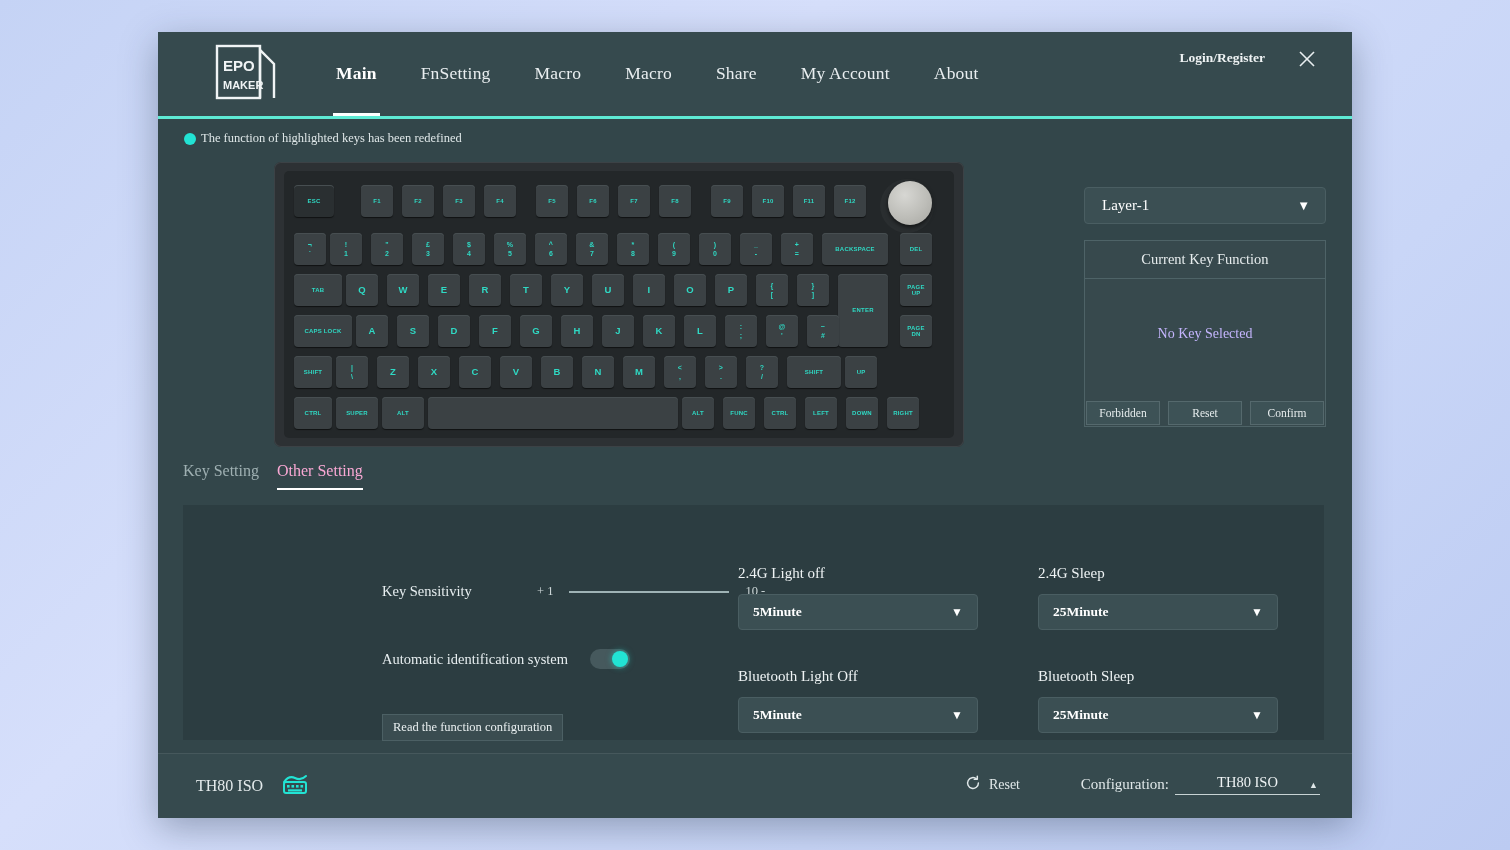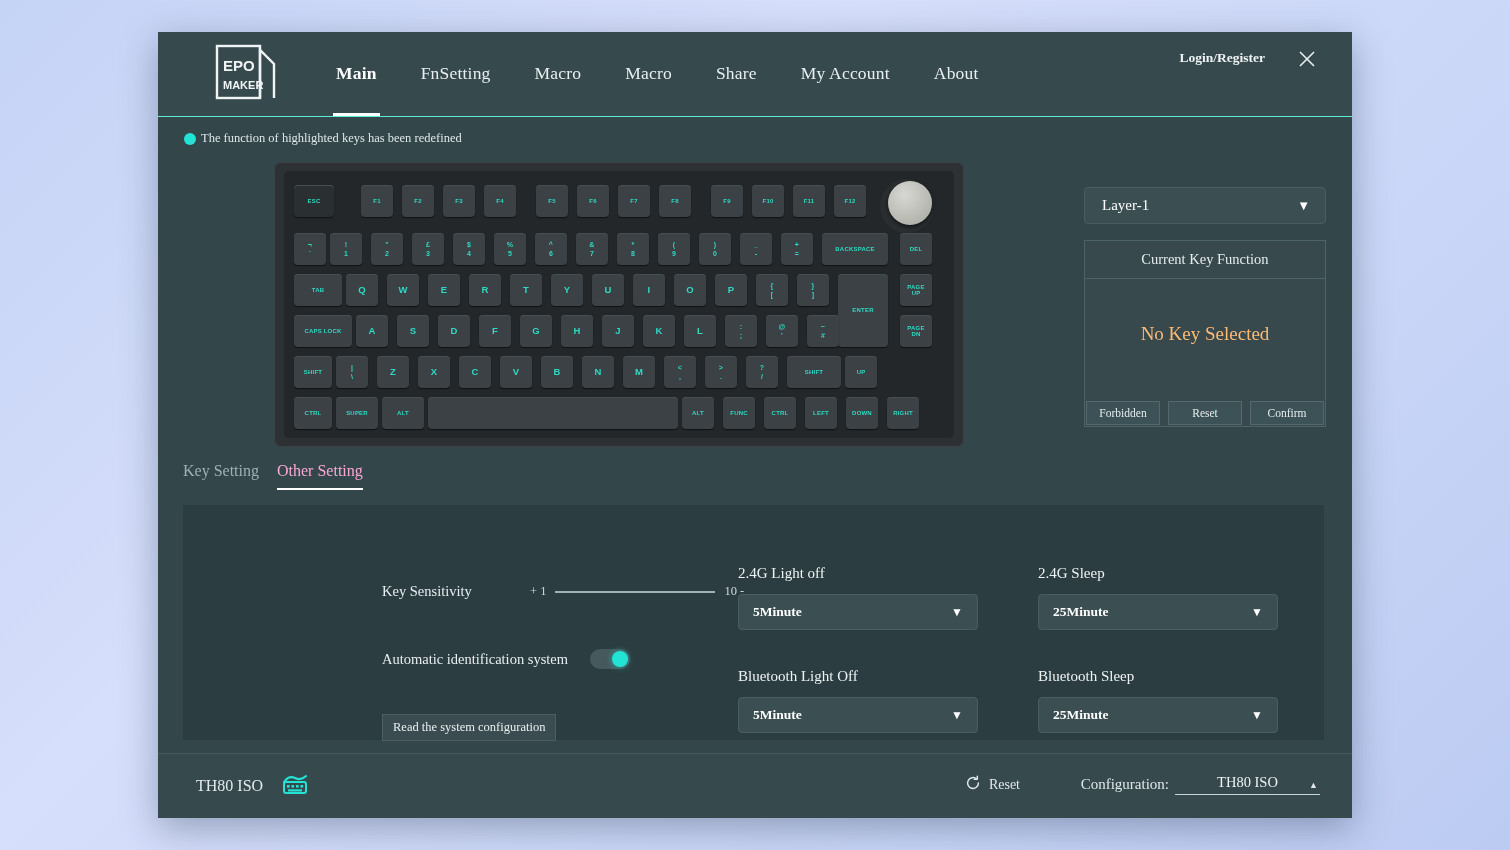--- a/index.html
+++ b/index.html
@@ -15,21 +15,21 @@
   .app{
     position:absolute;left:158px;top:32px;width:1194px;height:786px;
     background:#33464a;
     box-shadow:0 10px 34px rgba(30,45,70,.35);
     overflow:hidden;
   }
 
   
   .header{
     position:relative;height:84px;background:#364a4e;
-    border-bottom:1px solid #5eead4;
+    border-bottom:3px solid #5eead4;
   }
   .logo{
     position:absolute;left:57px;top:12px;width:62px;height:58px;
   }
   .logo svg{display:block;}
 
   .nav{position:absolute;left:172px;top:0;height:84px;display:flex;align-items:center;gap:32px;}
   .nav-item{
     position:relative;color:#e9eef0;font-size:17.5px;padding:4px 6px 6px 6px;
     cursor:pointer;white-space:nowrap;letter-spacing:.2px;
@@ -100,21 +100,21 @@
     position:absolute;left:926px;top:208px;width:240px;height:185px;
     border:1px solid #4e6367;background:#37494d;
   }
   .ckf-head{
     height:37px;border-bottom:1px solid #4e6367;
     display:flex;align-items:center;justify-content:center;
     color:#e6eced;font-size:14.5px;
   }
   .ckf-body{
     height:110px;display:flex;align-items:center;justify-content:center;
-    color:#fdba74;font-size:19px;
+    color:#c4b5fd;font-size:14px;
   }
   .ckf-actions{display:flex;justify-content:space-between;padding:12px 1px;}
   .ckf-btn{
     width:72px;height:22px;background:#3d5256;border:1px solid #55696d;
     color:#e6eced;font-size:11.5px;display:flex;align-items:center;justify-content:center;
     cursor:pointer;
   }
 
   
   .tabs{position:absolute;left:25px;top:430px;display:flex;gap:18px;align-items:flex-end;}
@@ -126,21 +126,21 @@
     content:"";position:absolute;left:0;right:0;bottom:0;height:2.5px;background:#ffffff;
   }
 
   
   .settings{
     position:absolute;left:25px;top:473px;width:1141px;height:235px;
     background:#2c3d41;
   }
   .set-label{color:#e7eef0;font-size:14.5px;}
 
-  .sens-row{position:absolute;left:199px;top:78px;display:flex;align-items:center;gap:0;}
+  .sens-row{position:absolute;left:199px;top:78px;display:flex;align-items:center;gap:7px;}
   .sens-title{color:#e7eef0;font-size:14.5px;width:148px;}
   .sens-min{color:#cfd9da;font-size:12.5px;margin-right:9px;}
   .sens-track{
     position:relative;width:160px;height:2px;background:#9fb3b5;cursor:pointer;
   }
   .sens-max{color:#cfd9da;font-size:12.5px;margin-left:9px;}
 
   .auto-row{position:absolute;left:199px;top:144px;display:flex;align-items:center;gap:22px;}
   .toggle{
     position:relative;width:40px;height:20px;border-radius:10px;background:#46595d;cursor:pointer;
@@ -530,21 +530,21 @@
         <span class="sens-max">10 -</span>
       </div>
 
       <div class="auto-row">
         <span class="set-label">Automatic identification system</span>
         <span class="toggle">
           <span class="knobdot"></span>
         </span>
       </div>
 
-      <div class="read-btn">Read the system configuration</div>
+      <div class="read-btn">Read the function configuration</div>
 
       <div class="sel-group" style="left:555px;top:60px;">
         <div class="sel-title">2.4G Light off</div>
         <div class="select">
           <span class="val">5Minute</span>
           <span class="caret">▼</span>
         </div>
       </div>
 
       <div class="sel-group" style="left:855px;top:60px;">

